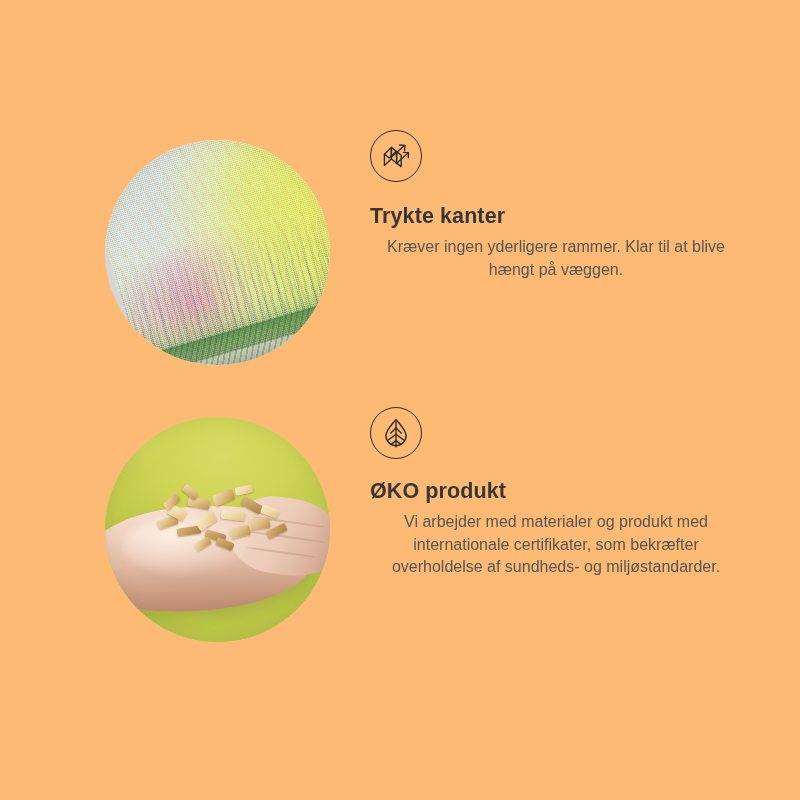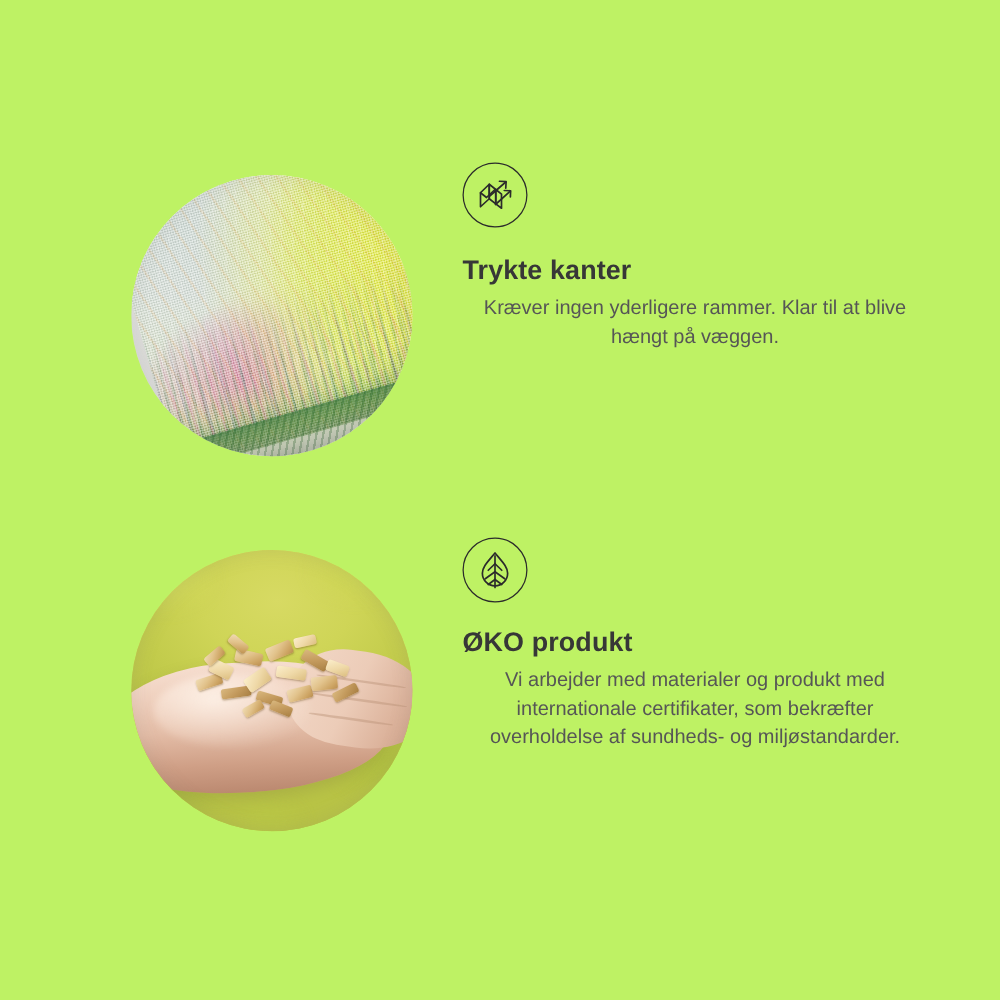--- a/index.html
+++ b/index.html
@@ -4,25 +4,25 @@
 <style>
   * { box-sizing: border-box; margin: 0; padding: 0; }
 
   html, body {
     width: 800px; height: 800px;
     background: #f1f1f1;
     font-family: "Liberation Sans", sans-serif;
     overflow: hidden;
   }
 
-  .page { position: relative; width: 800px; height: 800px; background: #bef264; }
+  .page { position: relative; width: 800px; height: 800px; background: #fdba74; }
 
   .feature-row { position: absolute; display: flex; align-items: flex-start; }
   #row-edges   { left: 0; top: 130px;  width: 800px; }
-  #row-eco     { left: 0; top: 430px;  width: 800px; }
+  #row-eco     { left: 0; top: 407px;  width: 800px; }
 
   
   .media-col { position: relative; width: 370px; height: 245px; flex: none; }
 
   .photo-circle {
     position: absolute;
     width: 225px; height: 225px;
     border-radius: 50%;
     overflow: hidden;
   }

